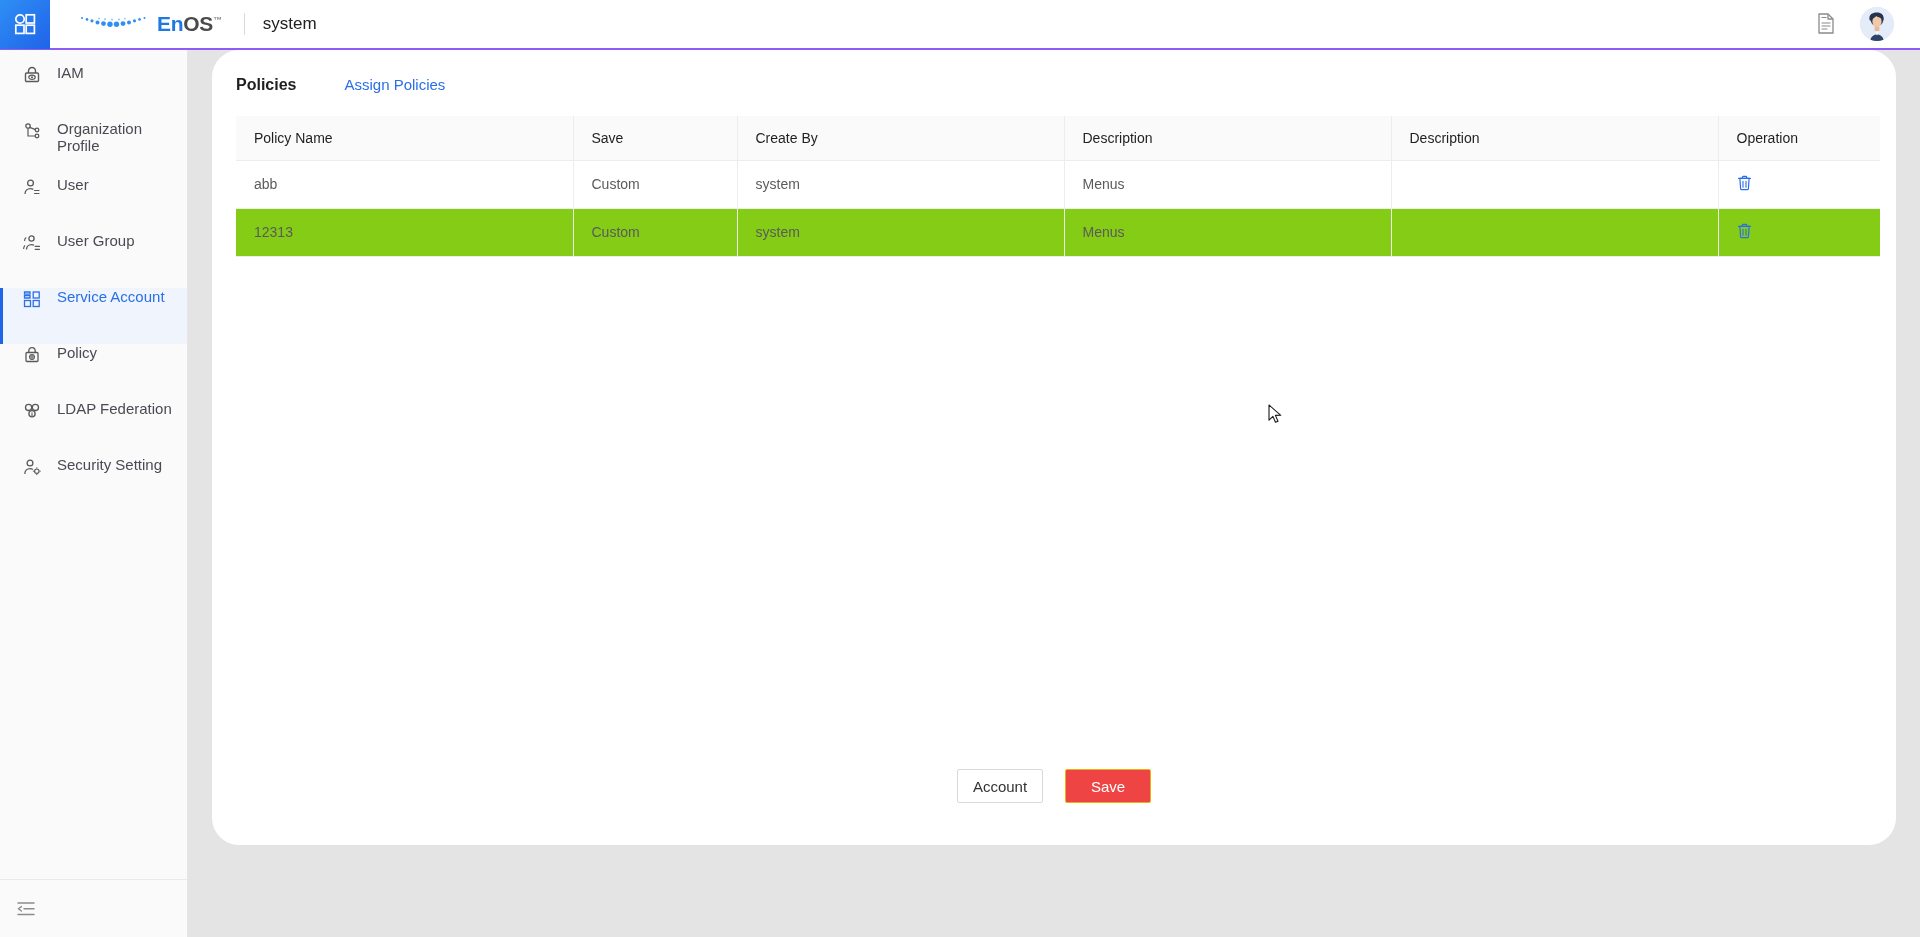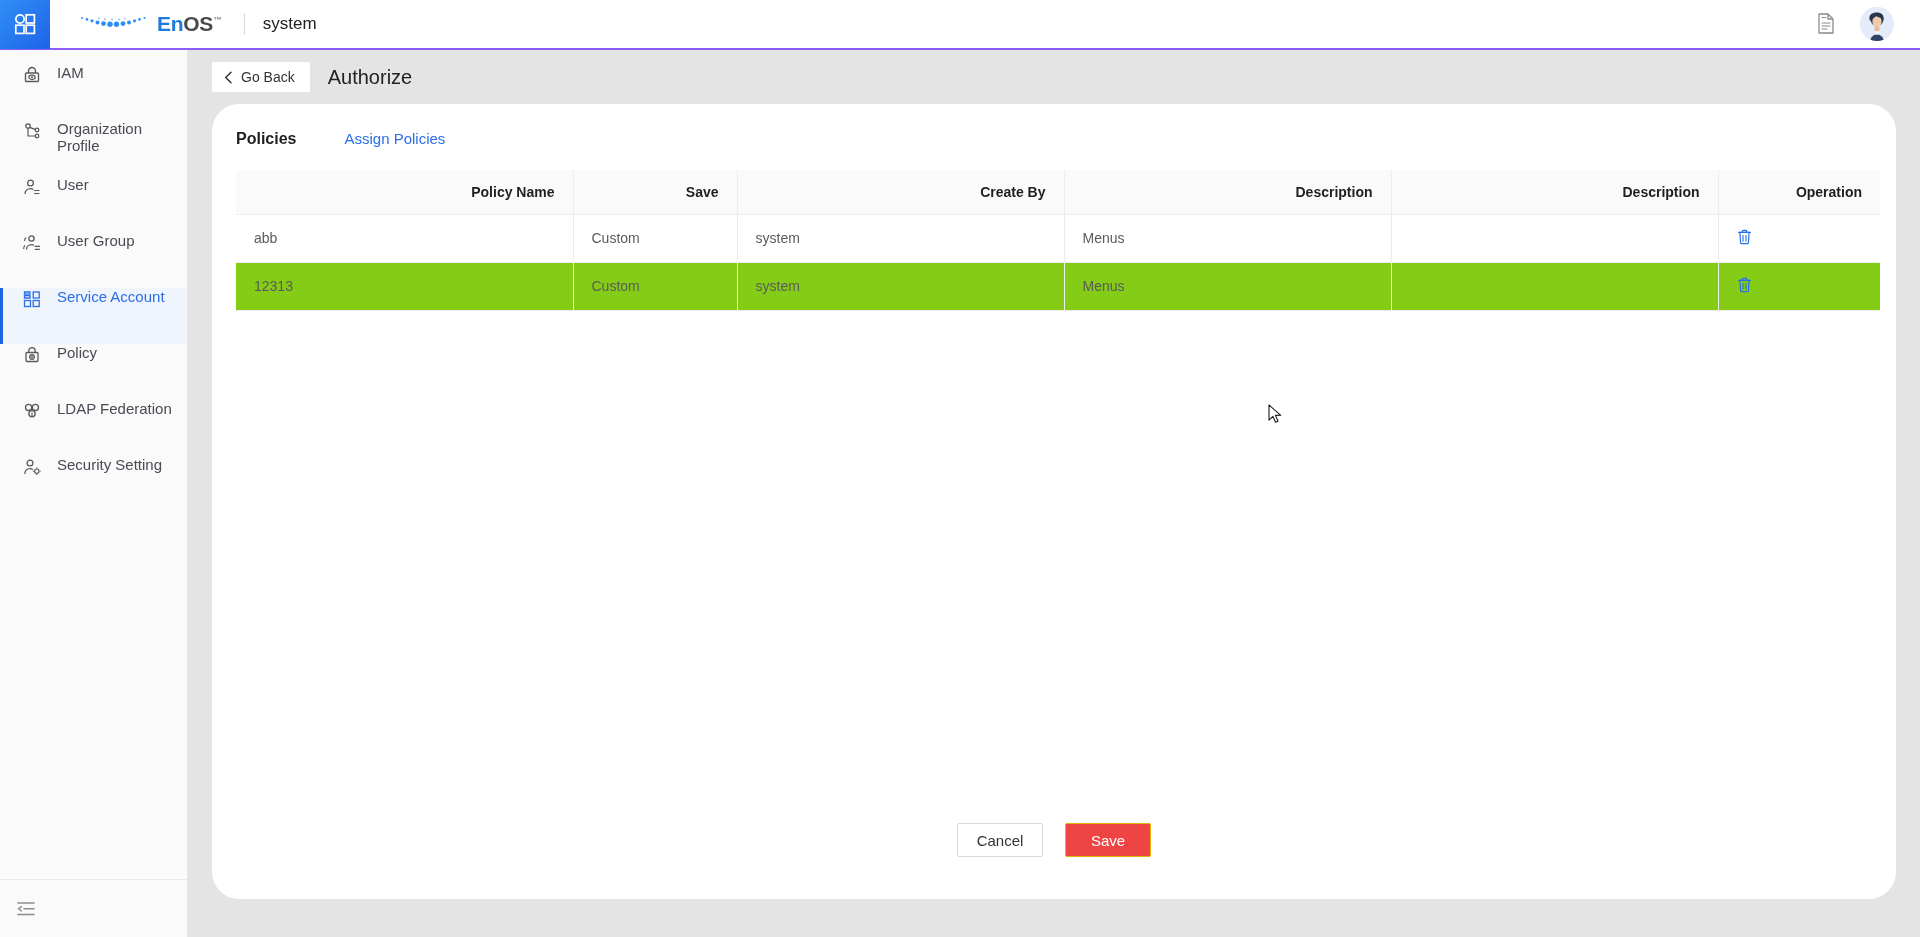--- a/index.html
+++ b/index.html
@@ -102,22 +102,22 @@
     font-size: 16px; font-weight: bold; color: #1f1f1f;
   }
   .card-head .assign-link {
     font-size: 15px; color: #2a6fe8; margin-left: 48px; cursor: pointer;
   }
 
   
   .table-wrap { padding: 22px 24px 0 24px; }
   table { width: 100%; border-collapse: collapse; table-layout: fixed; }
   thead th {
-    background: #fafafa; height: 44px; text-align: right;
-    font-size: 14px; font-weight: bold; color: #1f1f1f;
+    background: #fafafa; height: 44px; text-align: left;
+    font-size: 14px; font-weight: normal; color: #1f1f1f;
     padding: 0 18px; border-bottom: 1px solid #ededed;
     border-right: 1px solid #ededed;
   }
   thead th:last-child { border-right: none; }
   tbody td {
     height: 48px; font-size: 14px; color: #5b5b5b; padding: 0 18px;
     border-bottom: 1px solid #ededed; border-right: 1px solid #ededed;
   }
   tbody td:last-child { border-right: none; }
   tbody tr.striped td { background: #84cc16; }
@@ -315,31 +315,20 @@
         <svg width="20" height="18" viewBox="0 0 20 18">
           <path d="M2 3h16M8 8.7h10M2 14.4h16" stroke="#8c8c8c" stroke-width="1.5" stroke-linecap="round"></path>
           <path d="M5.4 6.6L2.4 8.8l3 2.2" fill="none" stroke="#8c8c8c" stroke-width="1.4" stroke-linecap="round" stroke-linejoin="round"></path>
         </svg>
       </span>
     </div>
   </div>
 
   <div class="main">
 
-    <div class="page-head">
-      <div class="go-back">
-        <span class="chev">
-          <svg width="9" height="13" viewBox="0 0 9 13">
-            <path d="M7 1.2L1.7 6.5 7 11.8" fill="none" stroke="#333" stroke-width="1.5" stroke-linecap="round" stroke-linejoin="round"></path>
-          </svg>
-        </span>
-        <span>Go Back</span>
-      </div>
-      <div class="page-title">Authorize</div>
-    </div>
 
     <div class="card">
 
       <div class="card-head">
         <span class="section-title">Policies</span>
         <span class="assign-link">Assign Policies</span>
       </div>
 
       <div class="table-wrap">
         <table>
@@ -394,21 +383,21 @@
                     <path d="M6 6.2v6M9 6.2v6" stroke="#2a6fe8" stroke-width="1.1" stroke-linecap="round"></path>
                   </svg>
                 </span>
               </td>
             </tr>
           </tbody>
         </table>
       </div>
 
       <div class="card-actions">
-        <button class="btn btn-cancel">Cancel</button>
+        <button class="btn btn-cancel">Account</button>
         <button class="btn btn-save">Save</button>
       </div>
     </div>
   </div>
 
   <div class="cursor" style="left:1268px; top:404px;">
     <svg width="16" height="22" viewBox="0 0 16 22">
       <path d="M1 1l0 15.2 3.9-3.8 2.6 5.9 2.5-1.1-2.6-5.8 5.4-.1z" fill="#fff" stroke="#1a1a1a" stroke-width="1.1" stroke-linejoin="round"></path>
     </svg>
   </div>

